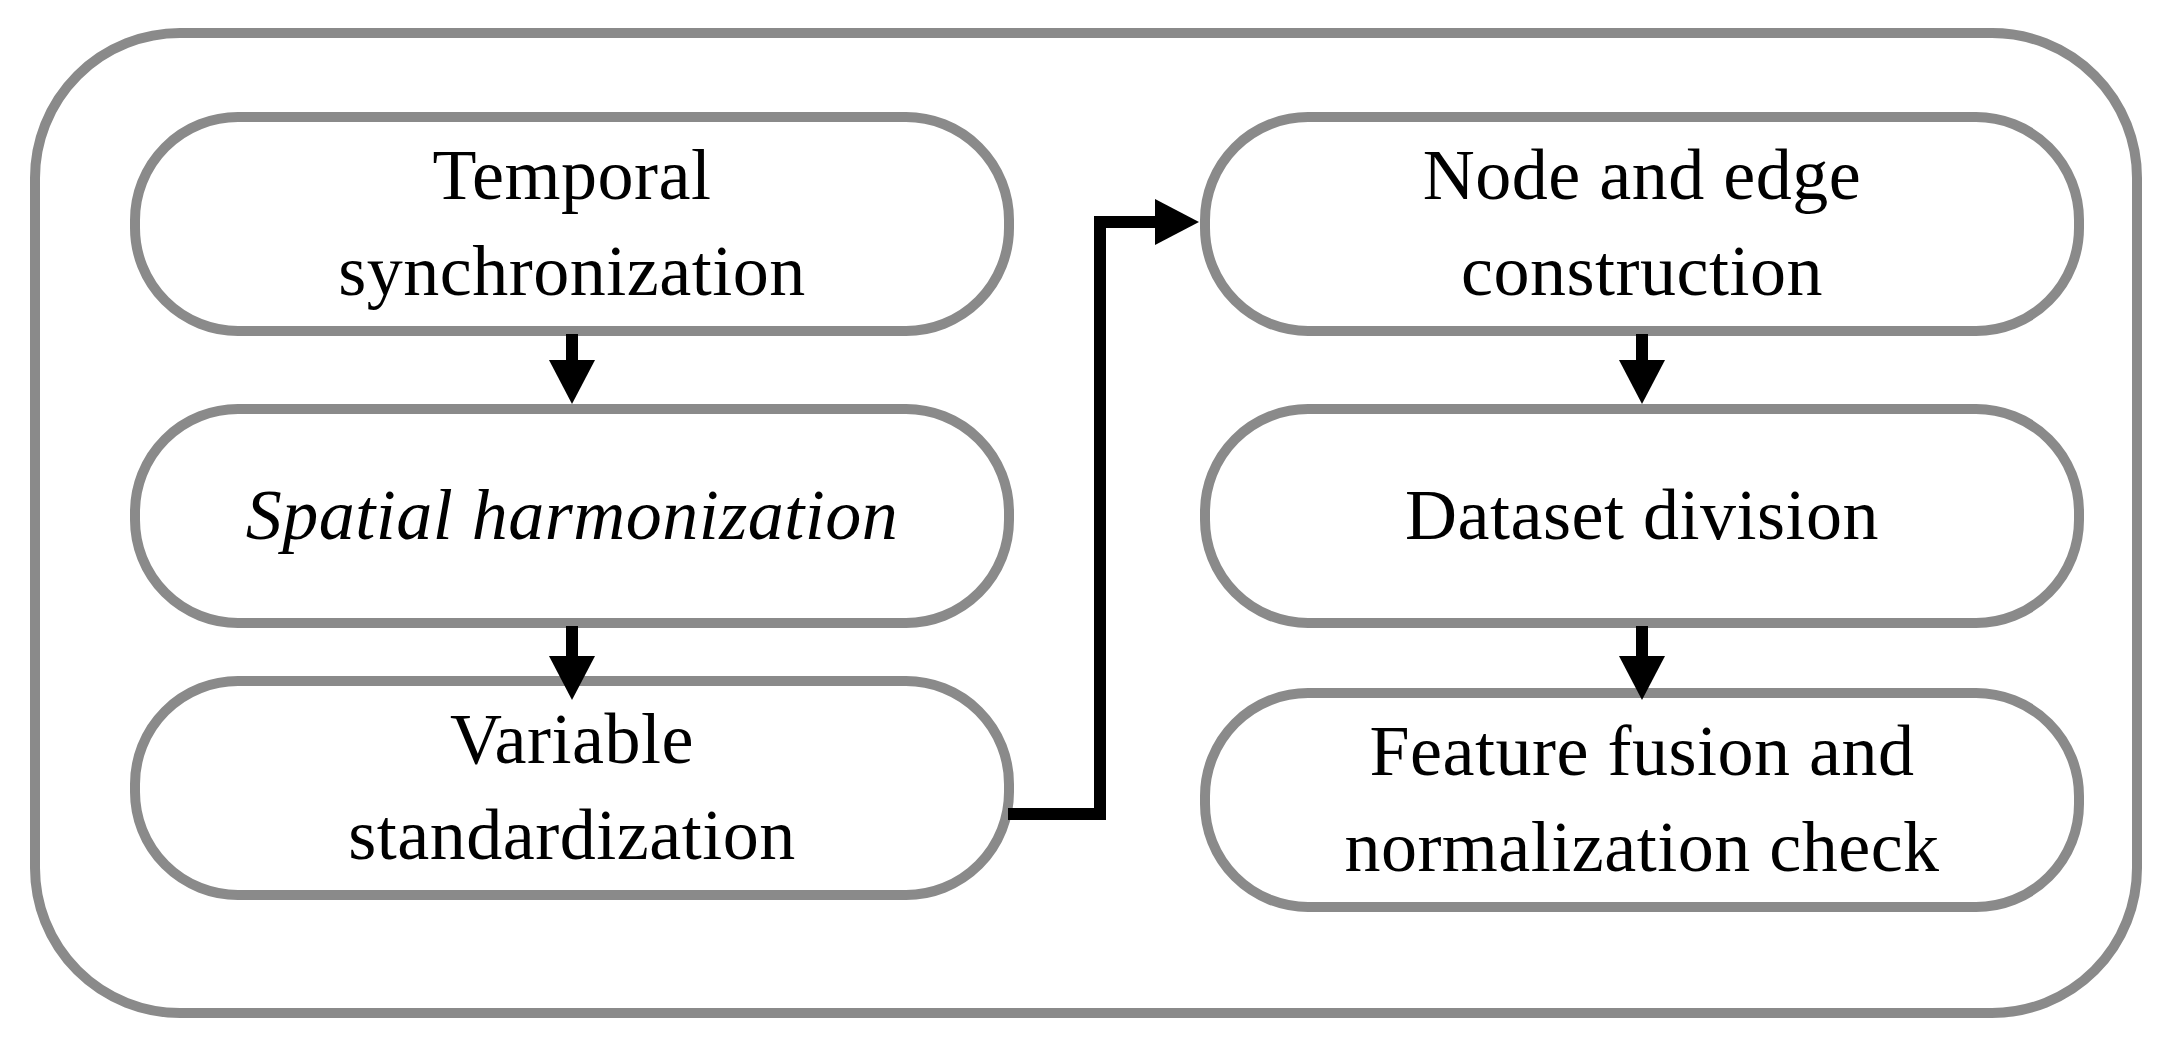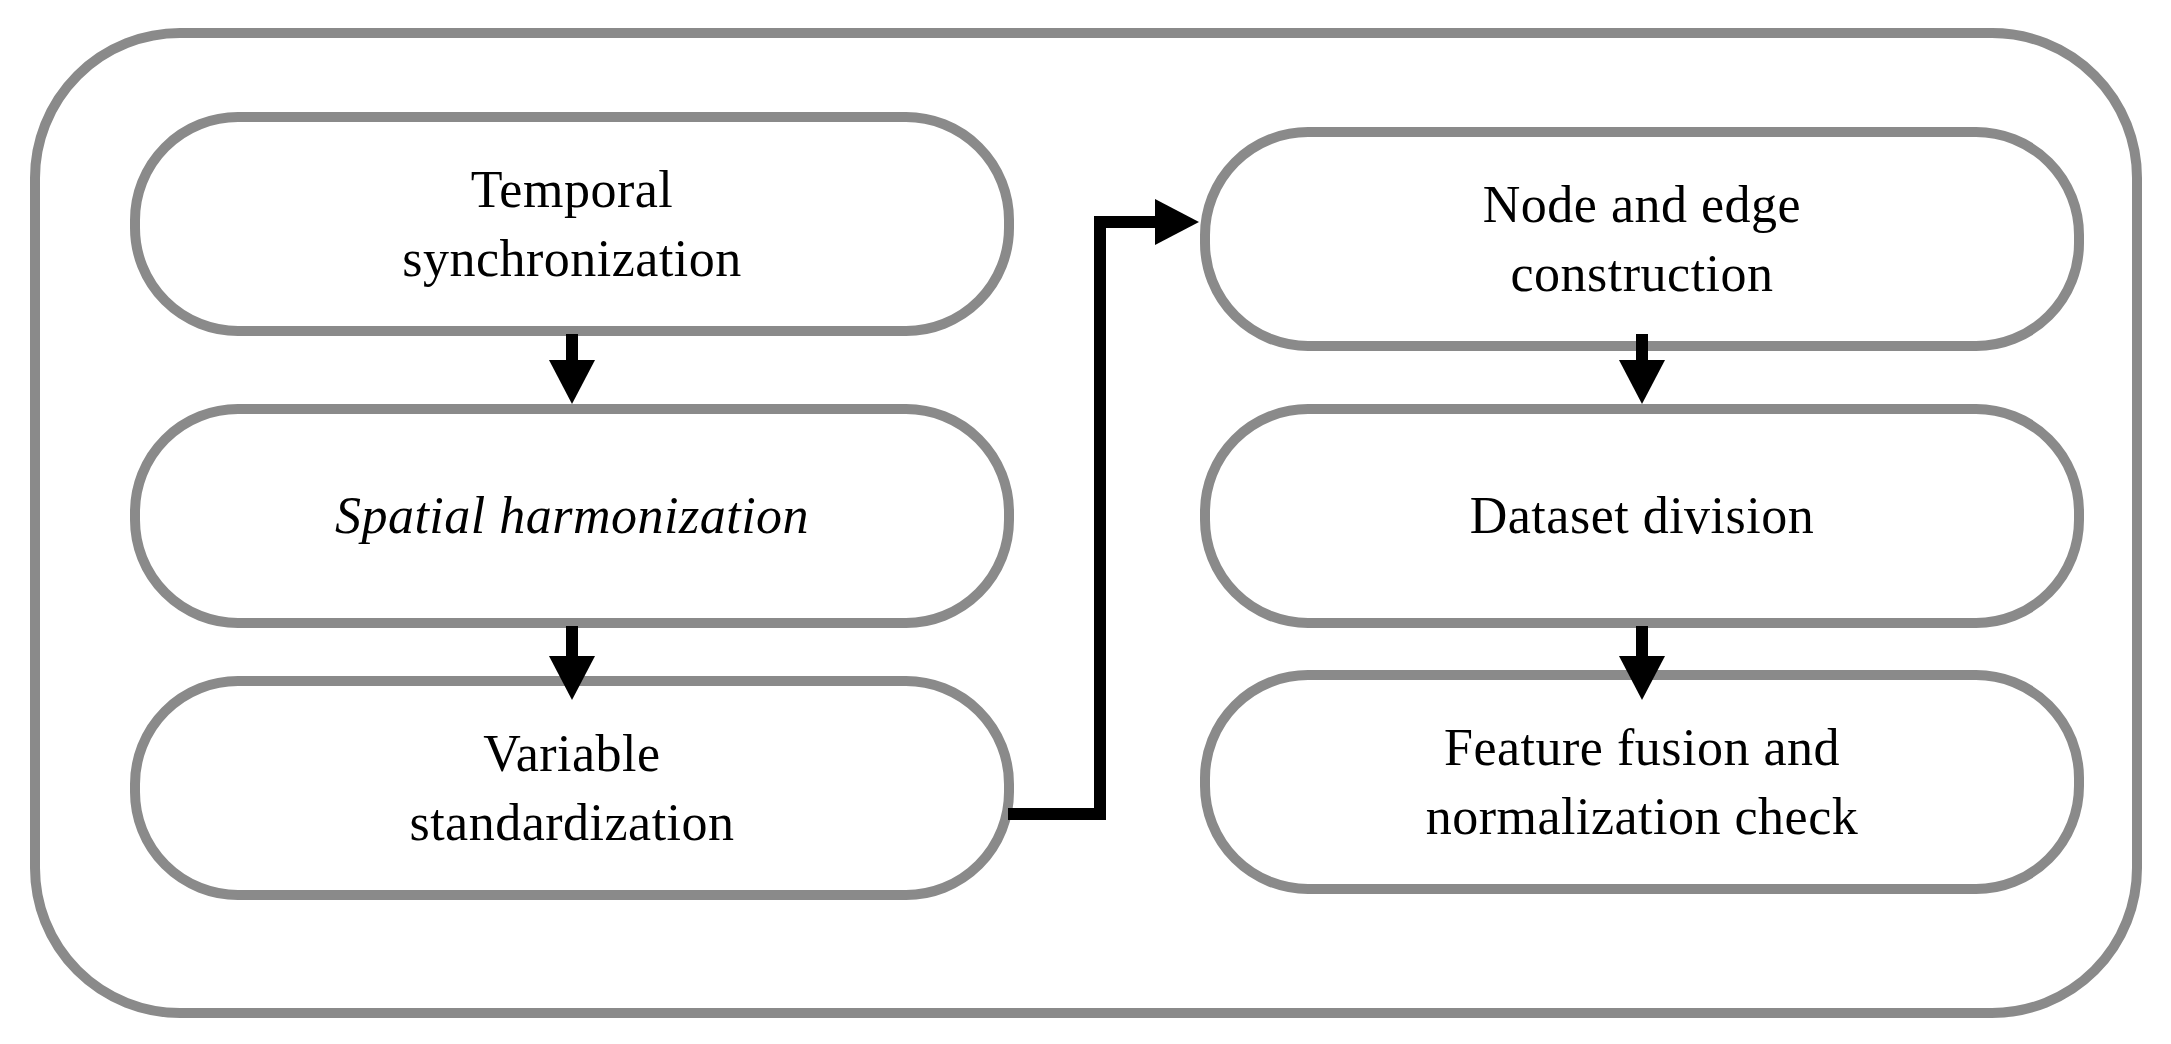--- a/index.html
+++ b/index.html
@@ -33,33 +33,33 @@
     box-sizing: border-box;
     border: 10px solid var(--box-border, #8a8a8a);
     border-radius: 108px;
     background: #ffffff;
     display: flex;
     align-items: center;
     justify-content: center;
     text-align: center;
   }
   .node-label {
-    font-size: 52px;
+    font-size: 72px;
     line-height: 1.33;
     color: var(--text, #000000);
     white-space: pre-line;
     letter-spacing: 0.5px;
   }
   
   .n-temporal      { left: 130px;  top: 112px; }
   .n-spatial       { left: 130px;  top: 404px; font-style: italic; }
   .n-variable      { left: 130px;  top: 676px; }
-  .n-nodeedge      { left: 1200px; top: 112px; margin-top: 15px; }
+  .n-nodeedge      { left: 1200px; top: 112px; }
   .n-dataset       { left: 1200px; top: 404px; }
-  .n-featurefusion { left: 1200px; top: 670px; }
+  .n-featurefusion { left: 1200px; top: 688px; }
 
   .connector-layer {
     position: absolute;
     left: 0;
     top: 0;
     pointer-events: none;
   }
   .connector-line {
     stroke: var(--connector, #000000);
     stroke-width: 12;

